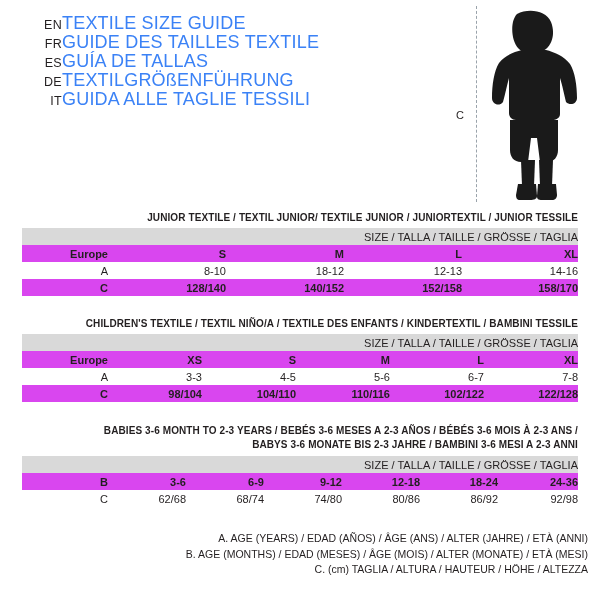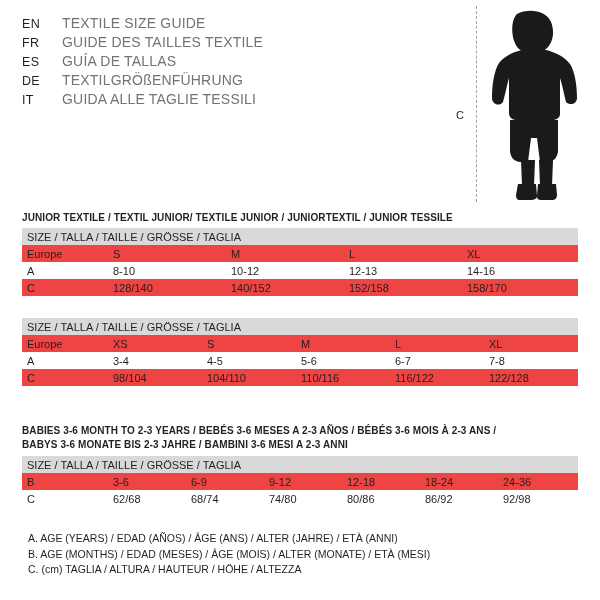--- a/index.html
+++ b/index.html
@@ -6,20 +6,21 @@
   html, body {
     margin: 0; padding: 0;
     width: 600px; height: 600px;
     background: #ffffff;
     font-family: "Liberation Sans", sans-serif;
   }
   .page {
     position: relative;
     width: 600px; height: 600px;
     overflow: hidden;
+    text-align: right;
   }
 
   
   .header {
     position: absolute;
     left: 22px; top: 14px;
     width: 420px;
   }
   .header-row {
     display: flex;
@@ -27,22 +28,22 @@
     height: 19px;
     line-height: 19px;
   }
   .lang-code {
     width: 40px;
     font-size: 12.5px;
     color: #231f20;
     letter-spacing: 0.3px;
   }
   .lang-title {
-    font-size: 14px;
-    color: #737373;
+    font-size: 18px;
+    color: #3b82f6;
     letter-spacing: 0.2px;
   }
 
   
   .figure-area {
     position: absolute;
     left: 440px; top: 6px;
     width: 150px; height: 200px;
   }
   .dashed-line {
@@ -87,21 +88,21 @@
     padding: 2px 0 2px 5px;
     height: 17px;
     vertical-align: middle;
     white-space: nowrap;
   }
   .hdr-band td {
     background: #d9d9d9;
     font-size: 10.3px;
     height: 16px;
   }
-  .row-alt td { background: #ef4444; }
+  .row-alt td { background: #d946ef; font-weight: bold; }
   .row-plain td { background: #ffffff; }
   .cell-label { }
 
   
   .footer {
     position: absolute;
     left: 28px; top: 531px;
     width: 560px;
   }
   .footer-line {
@@ -184,36 +185,37 @@
         <tr class="row-alt">
           <td class="cell-label">Europe</td>
           <td>S</td>
           <td>M</td>
           <td>L</td>
           <td>XL</td>
         </tr>
         <tr class="row-plain">
           <td class="cell-label">A</td>
           <td>8-10</td>
-          <td>10-12</td>
+          <td>18-12</td>
           <td>12-13</td>
           <td>14-16</td>
         </tr>
         <tr class="row-alt">
           <td class="cell-label">C</td>
           <td>128/140</td>
           <td>140/152</td>
           <td>152/158</td>
           <td>158/170</td>
         </tr>
       </tbody>
     </table>
   </div>
 
   <div class="section" style="top:318px;">
+    <div class="section-title">CHILDREN'S TEXTILE / TEXTIL NIÑO/A / TEXTILE DES ENFANTS / KINDERTEXTIL / BAMBINI TESSILE</div>
     <table class="size-table">
       <colgroup>
         <col style="width:86px">
           <col style="width:94px">
           <col style="width:94px">
           <col style="width:94px">
           <col style="width:94px">
           <col style="width:94px">
       </colgroup>
       <tbody>
@@ -223,32 +225,32 @@
         <tr class="row-alt">
           <td class="cell-label">Europe</td>
           <td>XS</td>
           <td>S</td>
           <td>M</td>
           <td>L</td>
           <td>XL</td>
         </tr>
         <tr class="row-plain">
           <td class="cell-label">A</td>
-          <td>3-4</td>
+          <td>3-3</td>
           <td>4-5</td>
           <td>5-6</td>
           <td>6-7</td>
           <td>7-8</td>
         </tr>
         <tr class="row-alt">
           <td class="cell-label">C</td>
           <td>98/104</td>
           <td>104/110</td>
           <td>110/116</td>
-          <td>116/122</td>
+          <td>102/122</td>
           <td>122/128</td>
         </tr>
       </tbody>
     </table>
   </div>
 
   <div class="section" style="top:424px;">
     <div class="section-title" style="line-height:13.5px; white-space:pre-line;">BABIES 3-6 MONTH TO 2-3 YEARS / BEBÉS 3-6 MESES A 2-3 AÑOS / BÉBÉS 3-6 MOIS À 2-3 ANS /
 BABYS 3-6 MONATE BIS 2-3 JAHRE / BAMBINI 3-6 MESI A 2-3 ANNI</div>
     <table class="size-table">

